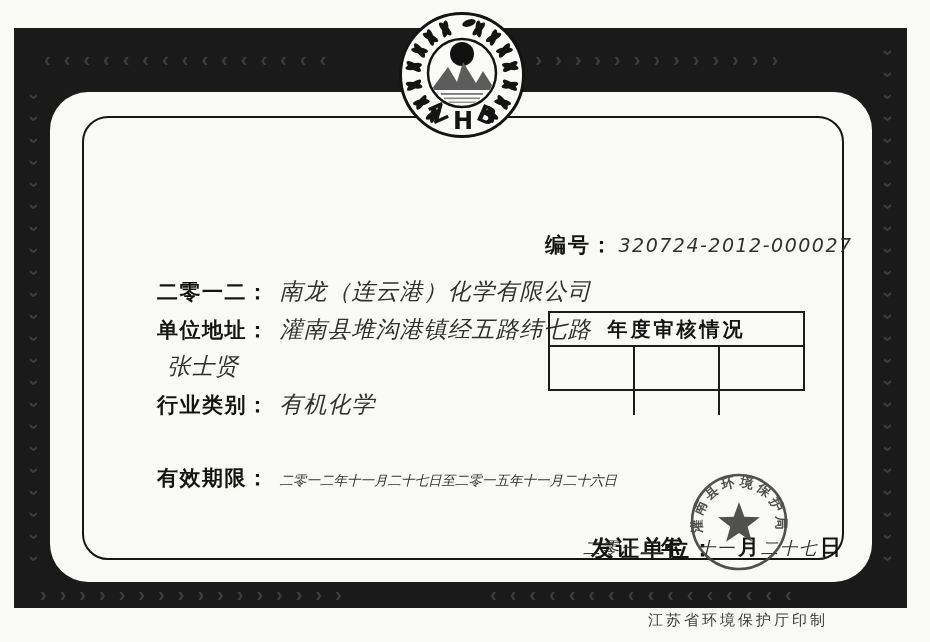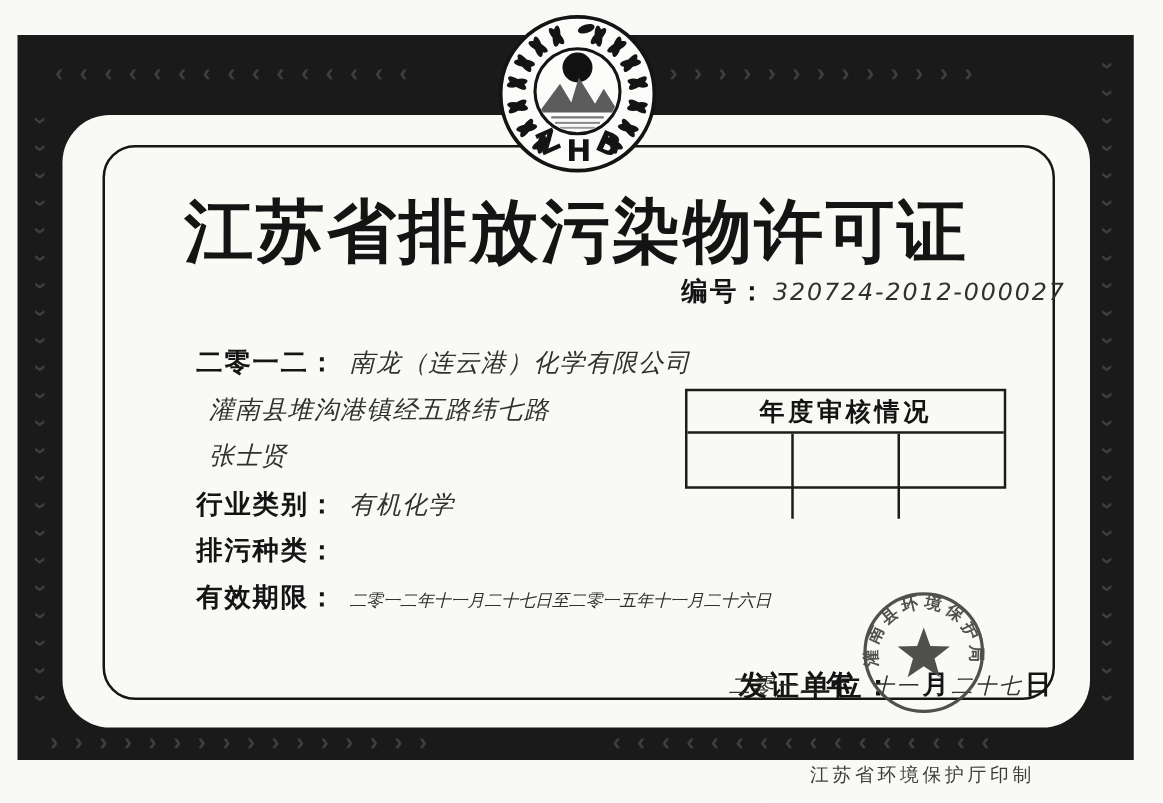--- a/index.html
+++ b/index.html
@@ -25,30 +25,30 @@
   .inner-line{position:absolute;left:32px;top:24px;width:758px;height:440px;
               border:2.5px solid #161616;border-radius:26px;}
 
   
   .emblem{position:absolute;left:397px;top:10px;width:130px;height:130px;z-index:5;}
 
   
   .title{position:absolute;left:0;top:57px;width:822px;text-align:center;margin:0;
          font-size:55px;font-weight:900;letter-spacing:2px;color:var(--ink);
          font-family:"Liberation Sans","DejaVu Sans",sans-serif;white-space:nowrap;}
-  .serial{position:absolute;left:495px;top:127px;white-space:nowrap;}
+  .serial{position:absolute;left:495px;top:139px;white-space:nowrap;}
   .lbl{font-weight:900;color:var(--ink);}
   .serial .lbl{font-size:21px;letter-spacing:2px;}
   .hand{font-family:"DejaVu Sans","Liberation Sans",sans-serif;font-style:italic;color:var(--hand);}
   .serial .hand{font-size:19px;letter-spacing:1.5px;}
 
   .fields{position:absolute;left:107px;top:184px;width:470px;}
   .field-row{display:flex;align-items:baseline;height:22.5px;margin-bottom:15px;white-space:nowrap;}
   .field-row .lbl{font-size:21px;letter-spacing:1.5px;}
-  .field-row .val{margin-left:10px;font-size:20px;letter-spacing:1px;}
+  .field-row .val{margin-left:10px;font-size:23px;letter-spacing:1px;}
   .field-row:nth-child(6) .val{font-size:13.5px;letter-spacing:0;text-align:right;}
 
   
   .review{position:absolute;left:498px;top:219px;width:257px;height:80px;
           border:2px solid #1c1c1c;box-sizing:border-box;background:transparent;}
   .review-header{height:32px;border-bottom:2px solid #1c1c1c;display:flex;align-items:center;
                  justify-content:center;font-size:20px;font-weight:900;letter-spacing:3px;color:var(--ink);}
   .review-body{display:flex;height:68px;}
   .review-cell{flex:1;border-right:2px solid #1c1c1c;}
   .review-cell:last-child{border-right:none;}
@@ -189,44 +189,43 @@
       <span>‹</span>
       <span>‹</span>
       <span>‹</span>
       <span>‹</span>
       <span>‹</span>
     </div>
 
   <div class="panel">
     <div class="inner-line"></div>
 
-    <h1 class="title">江苏省排放污染物许可证</h1>
 
     <div class="serial">
       <span class="lbl">编号：</span>
       <span class="hand">320724-2012-000027</span>
     </div>
 
     <div class="fields">
       <div class="field-row">
         <span class="lbl">二零一二：</span>
         <span class="val hand">南龙（连云港）化学有限公司</span>
       </div>
       <div class="field-row">
+        <span class="lbl">单位地址：</span>
         <span class="val hand">灌南县堆沟港镇经五路纬七路</span>
       </div>
       <div class="field-row">
         <span class="val hand">张士贤</span>
       </div>
       <div class="field-row">
         <span class="lbl">行业类别：</span>
         <span class="val hand">有机化学</span>
       </div>
       <div class="field-row">
-        <span class="lbl">排污种类：</span>
       </div>
       <div class="field-row">
         <span class="lbl">有效期限：</span>
         <span class="val hand">二零一二年十一月二十七日至二零一五年十一月二十六日</span>
       </div>
     </div>
 
     <div class="review">
       <div class="review-header">年度审核情况</div>
       <div class="review-body">

